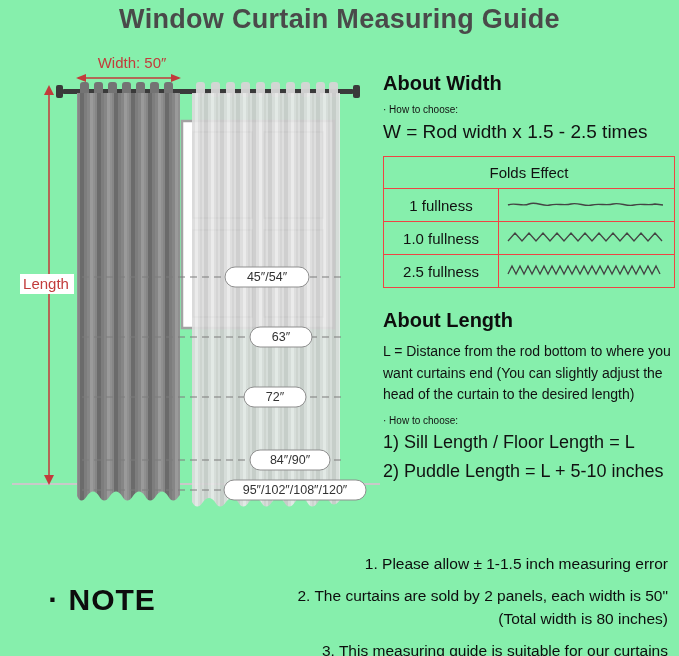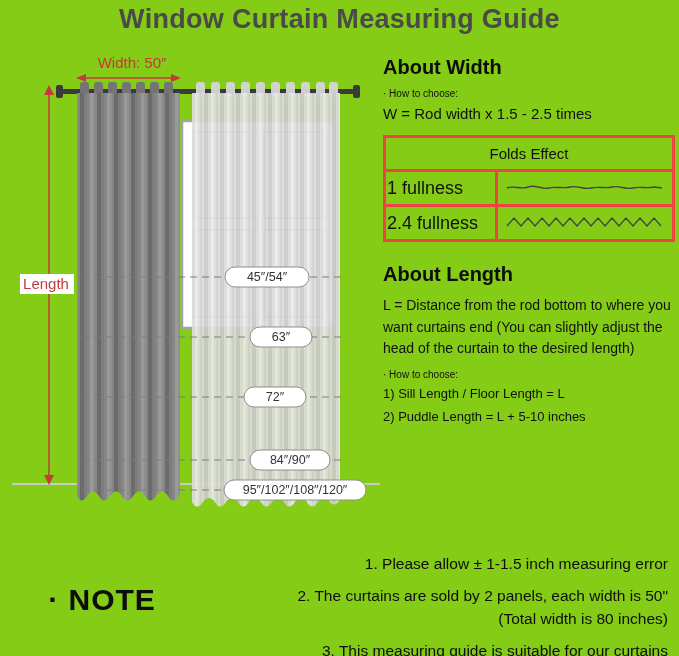--- a/index.html
+++ b/index.html
@@ -1,40 +1,40 @@
 <!DOCTYPE html>
 <html><head>
 <meta charset="utf-8">
 <style>
   html, body { margin:0; padding:0; background:#ffffff; }
   .page {
-    position:relative; width:679px; height:656px; background:#84cc16;
+    position:relative; width:679px; height:656px; background:#86efac;
     font-family:"Liberation Sans","DejaVu Sans",sans-serif; color:#111;
     overflow:hidden;
   }
   .title {
     position:absolute; left:0; top:4px; width:679px; text-align:center;
     font-size:27px; font-weight:600; color:#4a4a4a; letter-spacing:.3px;
   }
   .illustration { position:absolute; left:12px; top:46px; }
 
-  .right-col { position:absolute; left:383px; top:56px; width:292px; }
+  .right-col { position:absolute; left:383px; top:72px; width:292px; }
   .section-heading { font-size:20px; font-weight:bold; color:#0d0d0d; margin-bottom:9px; }
   .bullet-line { font-size:10px; margin-bottom:6px; }
-  .formula { font-size:15px; margin-bottom:13px; }
+  .formula { font-size:19px; margin-bottom:13px; }
 
   table.folds { width:100%; border-collapse:collapse; margin-bottom:21px; }
-  .folds th, .folds td { border:3px solid #ef4444; }
+  .folds th, .folds td { border:1px solid #ef4444; }
   .folds th { font-size:15px; font-weight:normal; height:29px; text-align:center; }
-  .folds td.fold-label { width:112px; text-align:left; font-size:18px; height:30px; }
+  .folds td.fold-label { width:112px; text-align:center; font-size:15px; height:30px; }
   .folds td.fold-wave { padding:2px 6px 0 6px; vertical-align:middle; }
 
   .about-length { margin-top:4px; }
   .measure-text { font-size:14px; line-height:1.55; margin-bottom:9px; }
-  .choice-line { font-size:13px; margin-bottom:8px; }
+  .choice-line { font-size:18px; margin-bottom:8px; }
 
   .note-section { position:absolute; left:16px; top:553px; width:652px; display:flex; }
   .note-heading { width:172px; text-align:center; font-size:30px; font-weight:bold; color:#0d0d0d; margin-top:30px; letter-spacing:1px; }
   .note-list { flex:1; font-size:15.5px; color:#0d0d0d; }
   .note-item { margin-bottom:10px; white-space:pre-line; padding-left:1.35em; text-indent:-1.35em; line-height:1.45;text-align:right; }
 </style>
 </head>
 <body>
 
 <div class="page">
@@ -161,24 +161,32 @@
       </tr>
       <tr>
         <td class="fold-label">1 fullness</td>
         <td class="fold-wave">
           <svg width="162" height="22" viewBox="0 0 162 22">
             <path d="M3,12 C10,9 17,14 24,11 C31,8 38,14 45,12 C52,10 59,13 66,11 C73,9 80,14 87,12 C94,10 101,13 108,11 C115,9 122,14 129,12 C136,10 143,13 150,11 L158,12" fill="none" stroke="#444444" stroke-width="1.4"></path>
           </svg>
         </td>
       </tr>
       <tr>
-        <td class="fold-label">2.4 fullness</td>
+        <td class="fold-label">1.0 fullness</td>
         <td class="fold-wave">
           <svg width="162" height="22" viewBox="0 0 162 22">
             <path d="M3,15 L10,7 L17,15 L24,7 L31,15 L38,7 L45,15 L52,7 L59,15 L66,7 L73,15 L80,7 L87,15 L94,7 L101,15 L108,7 L115,15 L122,7 L129,15 L136,7 L143,15 L150,7 L157,15" fill="none" stroke="#444444" stroke-width="1.3"></path>
+          </svg>
+        </td>
+      </tr>
+      <tr>
+        <td class="fold-label">2.5 fullness</td>
+        <td class="fold-wave">
+          <svg width="162" height="22" viewBox="0 0 162 22">
+            <path d="M3,15 L7,7 L11,15 L15,7 L19,15 L23,7 L27,15 L31,7 L35,15 L39,7 L43,15 L47,7 L51,15 L55,7 L59,15 L63,7 L67,15 L71,7 L75,15 L79,7 L83,15 L87,7 L91,15 L95,7 L99,15 L103,7 L107,15 L111,7 L115,15 L119,7 L123,15 L127,7 L131,15 L135,7 L139,15 L143,7 L147,15 L151,7 L155,15" fill="none" stroke="#444444" stroke-width="1.3"></path>
           </svg>
         </td>
       </tr>
     </tbody>
       </table>
 
     <div class="about-length">
       <div class="section-heading">About Length</div>
       <div class="measure-text">L = Distance from the rod bottom to where you want curtains end  (You can slightly adjust the head of the curtain to the desired length)</div>
       <div class="bullet-line">· How to choose:</div>

